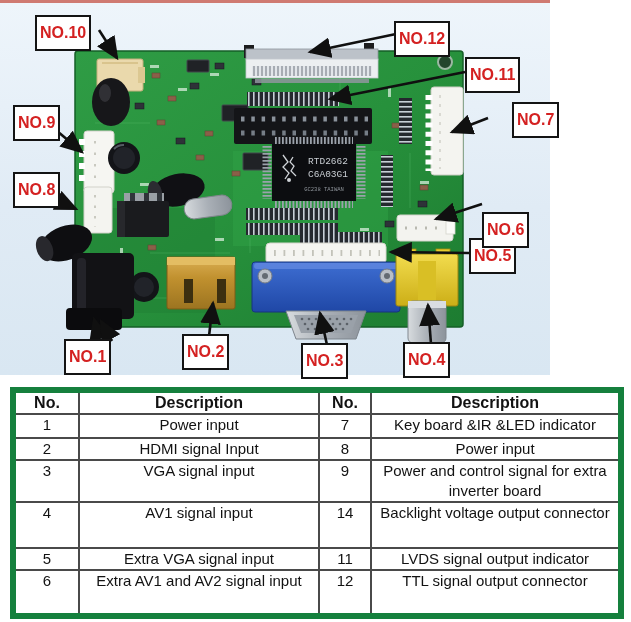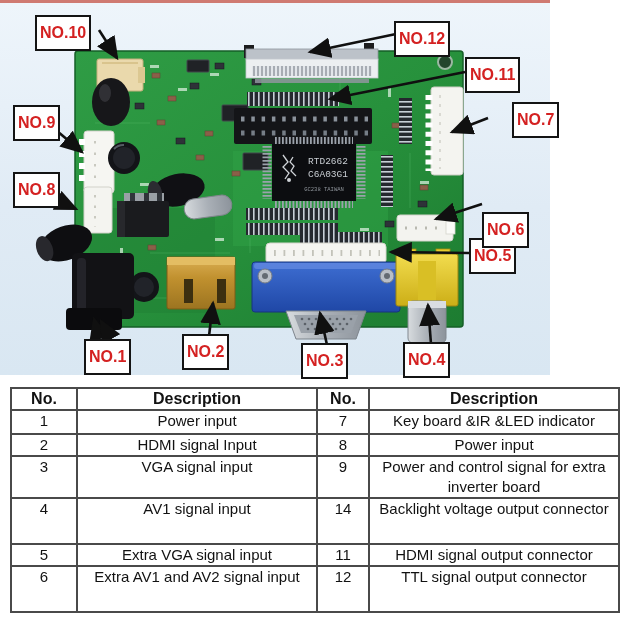--- a/index.html
+++ b/index.html
@@ -4,29 +4,29 @@
 <style>
   html,body{margin:0;padding:0;background:#ffffff;}
   .stage{position:relative;width:631px;height:622px;background:#ffffff;overflow:hidden;
          font-family:"Liberation Sans",sans-serif;}
   .top-line{position:absolute;left:0;top:0;width:550px;height:3px;background:#cf7a72;}
   .photo{position:absolute;left:0;top:3px;width:550px;height:372px;
          background:linear-gradient(180deg,#eef5fb 0%,#e0ebf5 55%,#d9e7f2 100%);}
   .photo svg{position:absolute;left:0;top:0;}
   .callout{position:absolute;background:#ffffff;border:2px solid #141414;color:#d42121;
            font-weight:bold;font-size:16px;line-height:18px;padding:7px 3px;white-space:nowrap;}
-  .c1{left:84px;top:336px;text-align:right;}  .c2{left:182px;top:331px;}
+  .c1{left:64px;top:336px;text-align:right;}  .c2{left:182px;top:331px;}
   .c3{left:301px;top:340px;} .c4{left:403px;top:339px;}
   .c5{left:469px;top:235px;} .c6{left:482px;top:185px;margin-top:24px;}
   .c7{left:488px;top:99px;margin-left:24px;}  .c8{left:13px;top:169px;}
   .c9{left:13px;top:102px;}  .c10{left:35px;top:12px;}
   .c11{left:465px;top:54px;} .c12{left:394px;top:18px;}
   .parts-table{position:absolute;left:10px;top:387px;width:608px;border-collapse:collapse;
                table-layout:fixed;font-size:15px;color:#121212;text-align:center;
-               border:2px solid #15803d;}
+               border:6px solid #15803d;}
   .parts-table th,.parts-table td{border:2px solid #4a4a4a;padding:0 4px;vertical-align:top;
                line-height:20px;overflow:hidden;}
   .parts-table th{font-size:16px;font-weight:bold;}
   .parts-table thead tr{height:21px;}
   .parts-table tbody tr:nth-child(1){height:24px;}
   .parts-table tbody tr:nth-child(2){height:22px;}
   .parts-table tbody tr:nth-child(3){height:40px;}
   .parts-table tbody tr:nth-child(4){height:46px;}
   .parts-table tbody tr:nth-child(5){height:22px;}
   .parts-table tbody tr:nth-child(6){height:46px;}
@@ -362,21 +362,21 @@
       <tr>
         <td>4</td>
         <td>AV1 signal input</td>
         <td>14</td>
         <td>Backlight voltage output connector</td>
       </tr>
       <tr>
         <td>5</td>
         <td>Extra VGA signal input</td>
         <td>11</td>
-        <td>HDMI signal output connector</td>
+        <td>LVDS signal output indicator</td>
       </tr>
       <tr>
         <td>6</td>
         <td>Extra AV1 and AV2 signal input</td>
         <td>12</td>
         <td>TTL signal output connector</td>
       </tr>
     </tbody>
   </table>
 </div>

